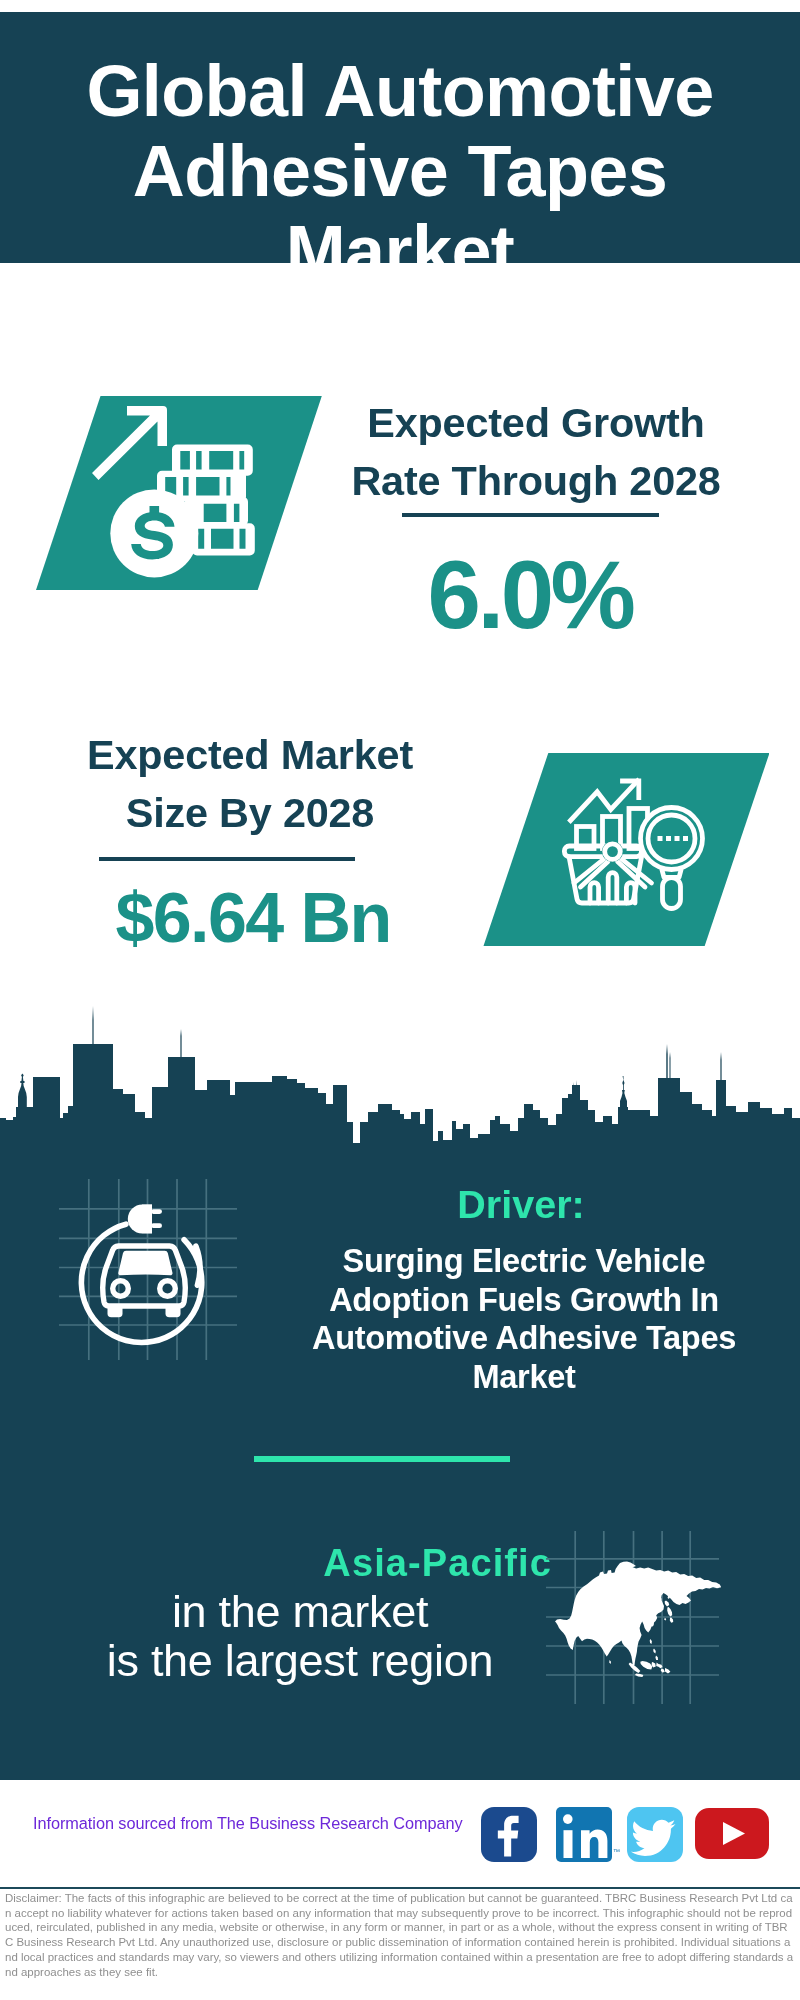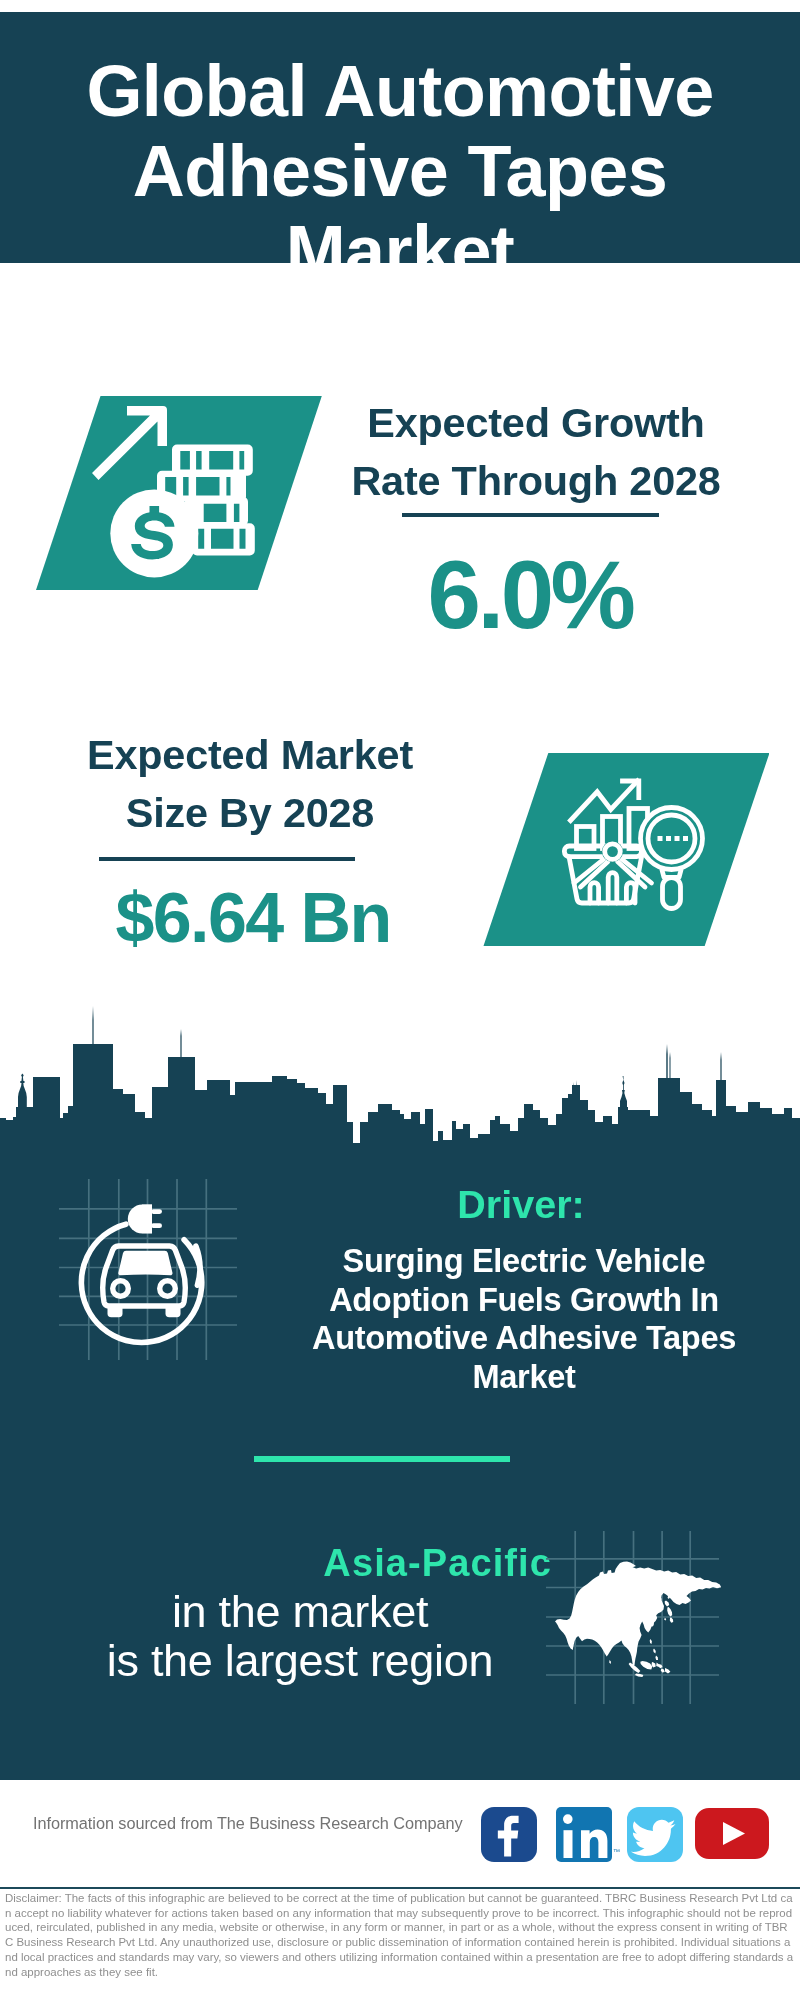--- a/index.html
+++ b/index.html
@@ -45,21 +45,21 @@
 .green-rule{position:absolute;left:253.7px;top:1456.4px;width:256.4px;height:5.6px;background:#2EE5AC;}
 
 
 .region-hl{position:absolute;left:52px;top:1543px;width:500px;text-align:right;
    color:#2EE5AC;font-weight:700;font-size:38px;line-height:41px;letter-spacing:1.1px;}
 .region-body{position:absolute;left:0px;top:1588px;width:600px;text-align:center;
    color:#fff;font-weight:400;font-size:45px;line-height:48.5px;letter-spacing:-0.3px;}
 
 
 .footer{position:absolute;left:0;top:1780px;width:800px;height:103px;background:#fff;}
-.footer-src{position:absolute;left:33px;top:1812px;color:#737373;font-size:16.3px;
+.footer-src{position:absolute;left:33px;top:1812px;color:#6d28d9;font-size:16.3px;
    line-height:22px;font-weight:400;letter-spacing:-0.05px;}
 .social{position:absolute;top:1807px;width:56px;height:55px;border-radius:12px;overflow:hidden;display:block;}
 .disclaimer{position:absolute;left:5px;top:1891px;width:790px;color:#8F8F8F;
    font-size:11.48px;line-height:14.7px;text-align:left;word-break:break-all;}
 .dl-top{position:absolute;left:0;top:1886.5px;width:800px;height:2.5px;background:#1C4A5A;}
 
 .tm-mark{position:absolute;left:613px;top:1848px;color:#1175B1;font-size:7px;line-height:8px;}
 
 </style>
 </head>

